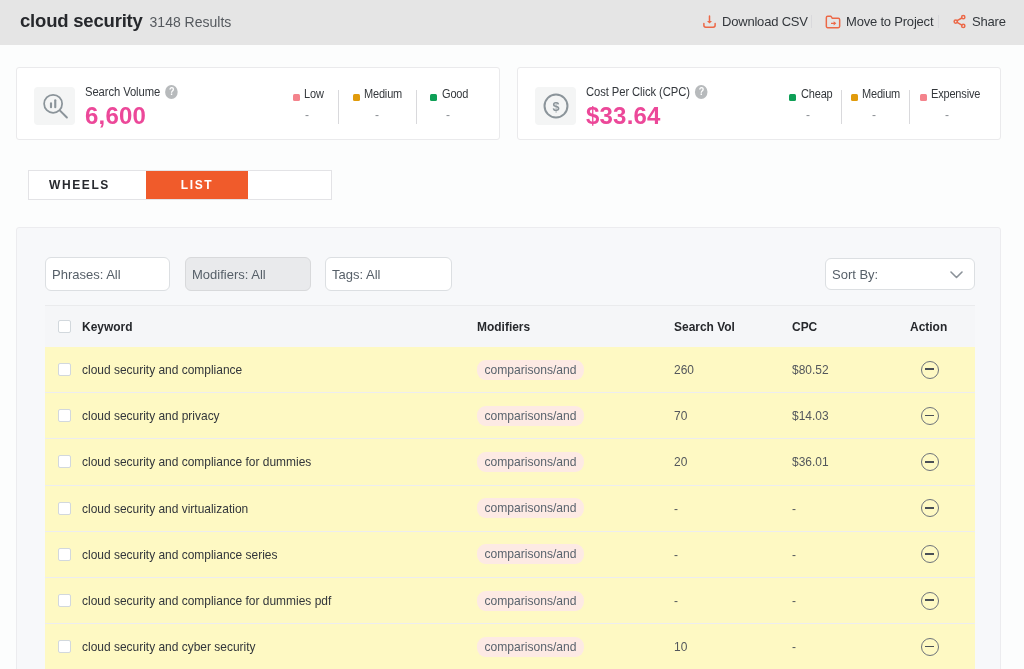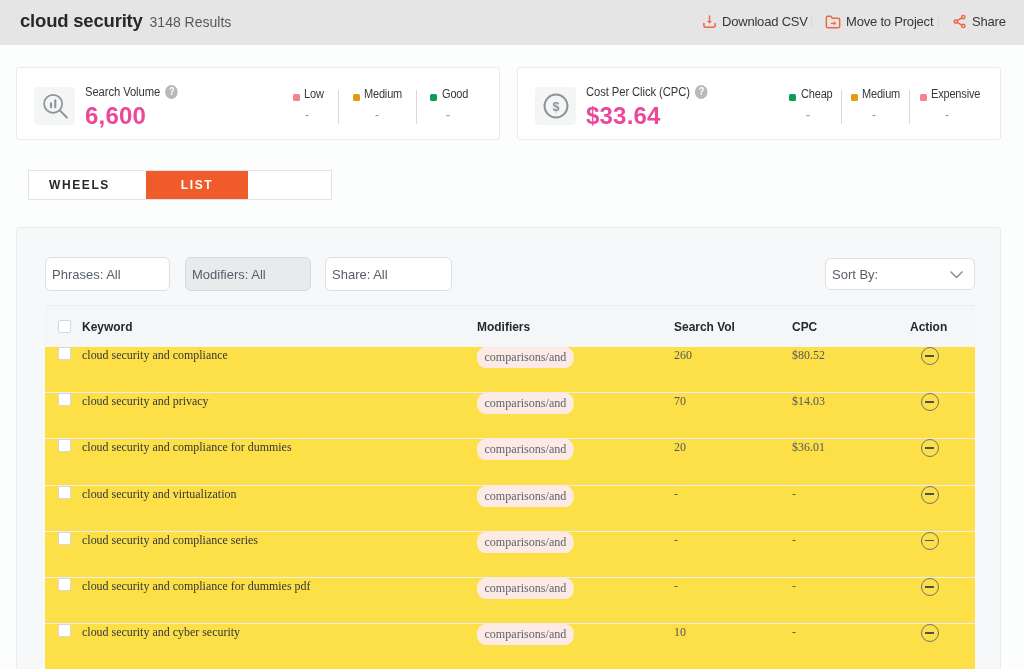--- a/index.html
+++ b/index.html
@@ -90,22 +90,22 @@
 .finput.fsort { left:808px; width:150px; top:30px; height:32px; }
 .fsort .chev { position:absolute; right:11px; top:12px; }
 
 
 .table { position:absolute; left:28px; top:77px; width:930px; }
 .thead {
   height:42px; background:#f5f6f8; border-top:1px solid #eaebed; display:flex; align-items:center;
   font-size:13px; font-weight:bold; color:#26282c;
 }
 .row {
-  height:46.2px; background:#fde047; display:flex; align-items:flex-start;
-  font-size:13px; color:#32363b; border-bottom:1px solid #ededf0;font-family:Liberation Serif, serif;
+  height:46.2px; background:#fef9c3; display:flex; align-items:center;
+  font-size:13px; color:#32363b; border-bottom:1px solid #ededf0;
 }
 .cb {
   width:13px; height:13px; border:1px solid #d2d8dd; border-radius:2px;
   background:#fff; margin-left:13px; flex:none;
 }
 .col-kw { margin-left:11px; width:395px; transform:scaleX(0.92); transform-origin:0 50%; }
 .col-mod { width:197px; }
 .col-sv { width:118px; color:#53575c; }
 .col-cpc { width:118px; color:#53575c; }
 .col-act { flex:1; }
@@ -199,21 +199,21 @@
 </div>
 
 <div class="tabs">
   <div class="tab t1">WHEELS</div>
   <div class="tab t2 active">LIST</div>
 </div>
 
 <div class="panel">
   <div class="finput f1">Phrases: All</div>
   <div class="finput f2">Modifiers: All</div>
-  <div class="finput f3">Share: All</div>
+  <div class="finput f3">Tags: All</div>
   <div class="finput fsort">Sort By:
     <svg class="chev" width="13" height="8" viewBox="0 0 13 8" fill="none" stroke="#8b9299" stroke-width="1.6" stroke-linecap="round" stroke-linejoin="round">
         <polyline points="1 1 6.5 6.5 12 1"></polyline>
       </svg>
   </div>
   <div class="table">
     <div class="thead">
       <span class="cb"></span>
       <span class="col-kw">Keyword</span>
       <span class="col-mod">Modifiers</span>

